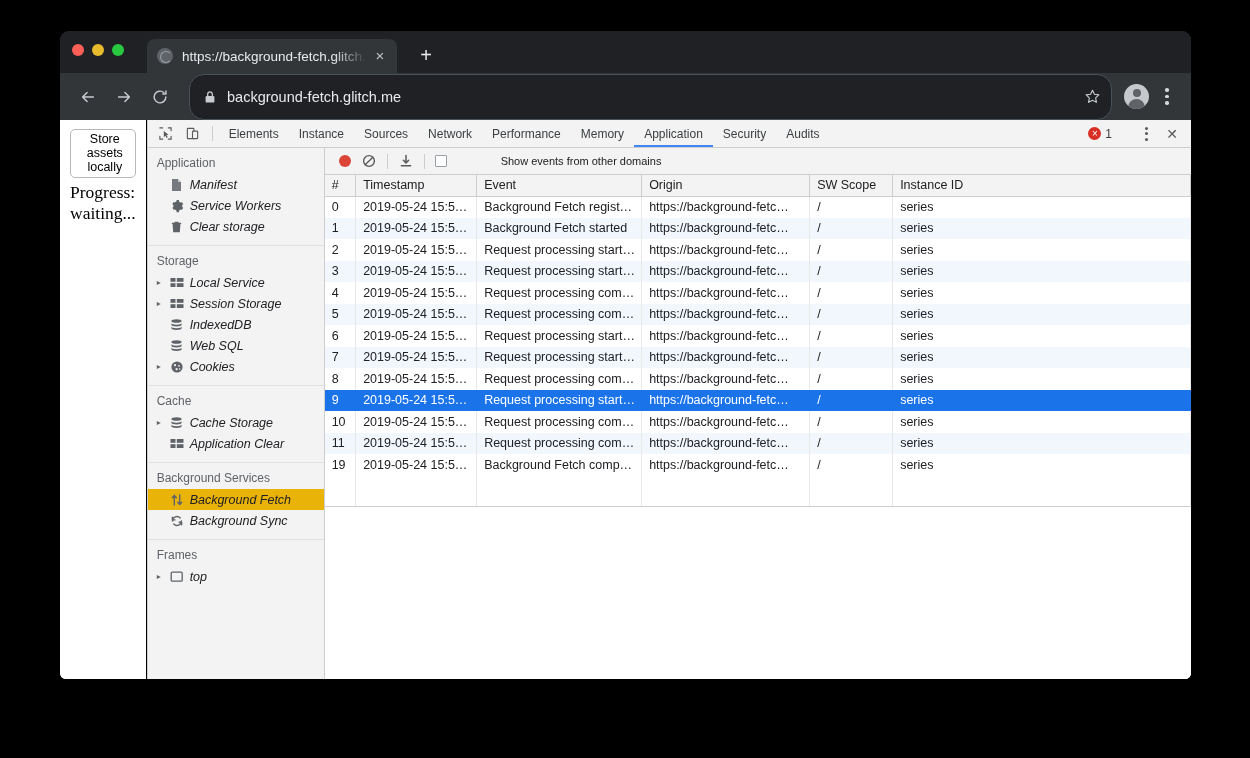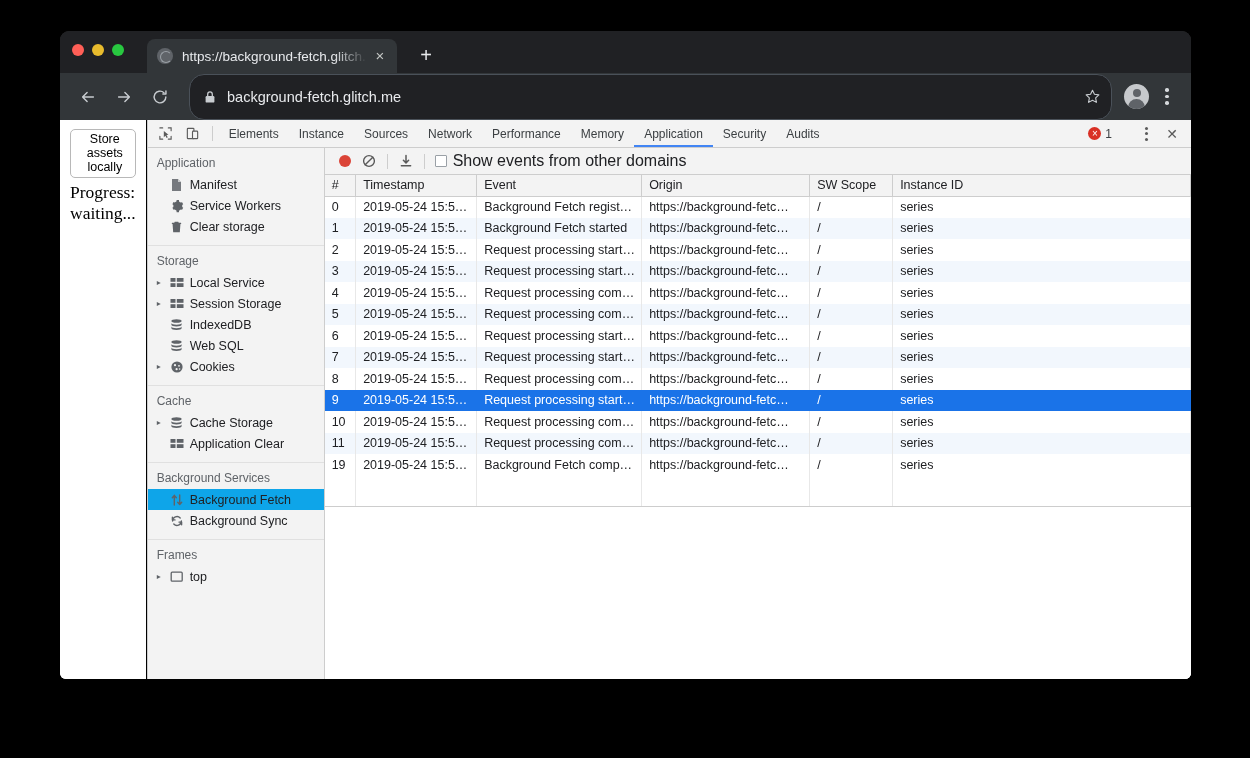--- a/index.html
+++ b/index.html
@@ -247,32 +247,32 @@
     color: #5f6368;
     padding: 1px 0 4px 9px;
   }
   .tree-item {
     display: flex; align-items: center;
     height: 21px;
     padding-left: 9px;
     font-size: 12.5px;
     color: #202124;
   }
-  .tree-item.selected { background: #0ea5e9; }
+  .tree-item.selected { background: #eab308; }
   .tree-arrow {
     width: 13px; flex: none;
     font-size: 8px; color: #5f6368; line-height: 21px;
   }
   .tree-arrow.empty { visibility: hidden; }
   .tree-icon {
     width: 20px; flex: none;
     display: flex; align-items: center; justify-content: flex-start;
     color: #5f6368;
   }
-  .tree-label { white-space: nowrap; }
+  .tree-label { white-space: nowrap; font-style: italic; }
 
   
   #dt-main { flex: 1 1 auto; display: flex; flex-direction: column; min-width: 0; background: #fff; }
 
   #bgfetch-toolbar {
     height: 27px;
     background: #f3f3f3;
     border-bottom: 1px solid #cdcdcd;
     display: flex; align-items: center;
     padding-left: 8px;
@@ -284,21 +284,21 @@
   #record-dot { width: 12px; height: 12px; border-radius: 50%; background: #db4437; }
   #clear-button, #save-button {
     width: 24px; display: flex; align-items: center; justify-content: center;
     color: #5a5a5a;
   }
   .tb-sep { width: 1px; height: 15px; background: #cdcdcd; margin: 0 6px; flex: none; }
   #domains-checkbox-wrap { display: flex; align-items: center; gap: 6px; margin-left: 4px; }
   #domains-checkbox {
     width: 12px; height: 12px; border: 1px solid #9aa0a6; border-radius: 1px; background: #fff;
   }
-  #domains-label { font-size: 16px; color: #202124; }
+  #domains-label { font-size: 11px; color: #202124; margin-left: 48px; }
 
   
   #events-table-wrap {
     flex: none;
     height: 332px;
     overflow: hidden;
     border-bottom: 1px solid #cdcdcd;
   }
   table.events-table {
     width: 100%;

